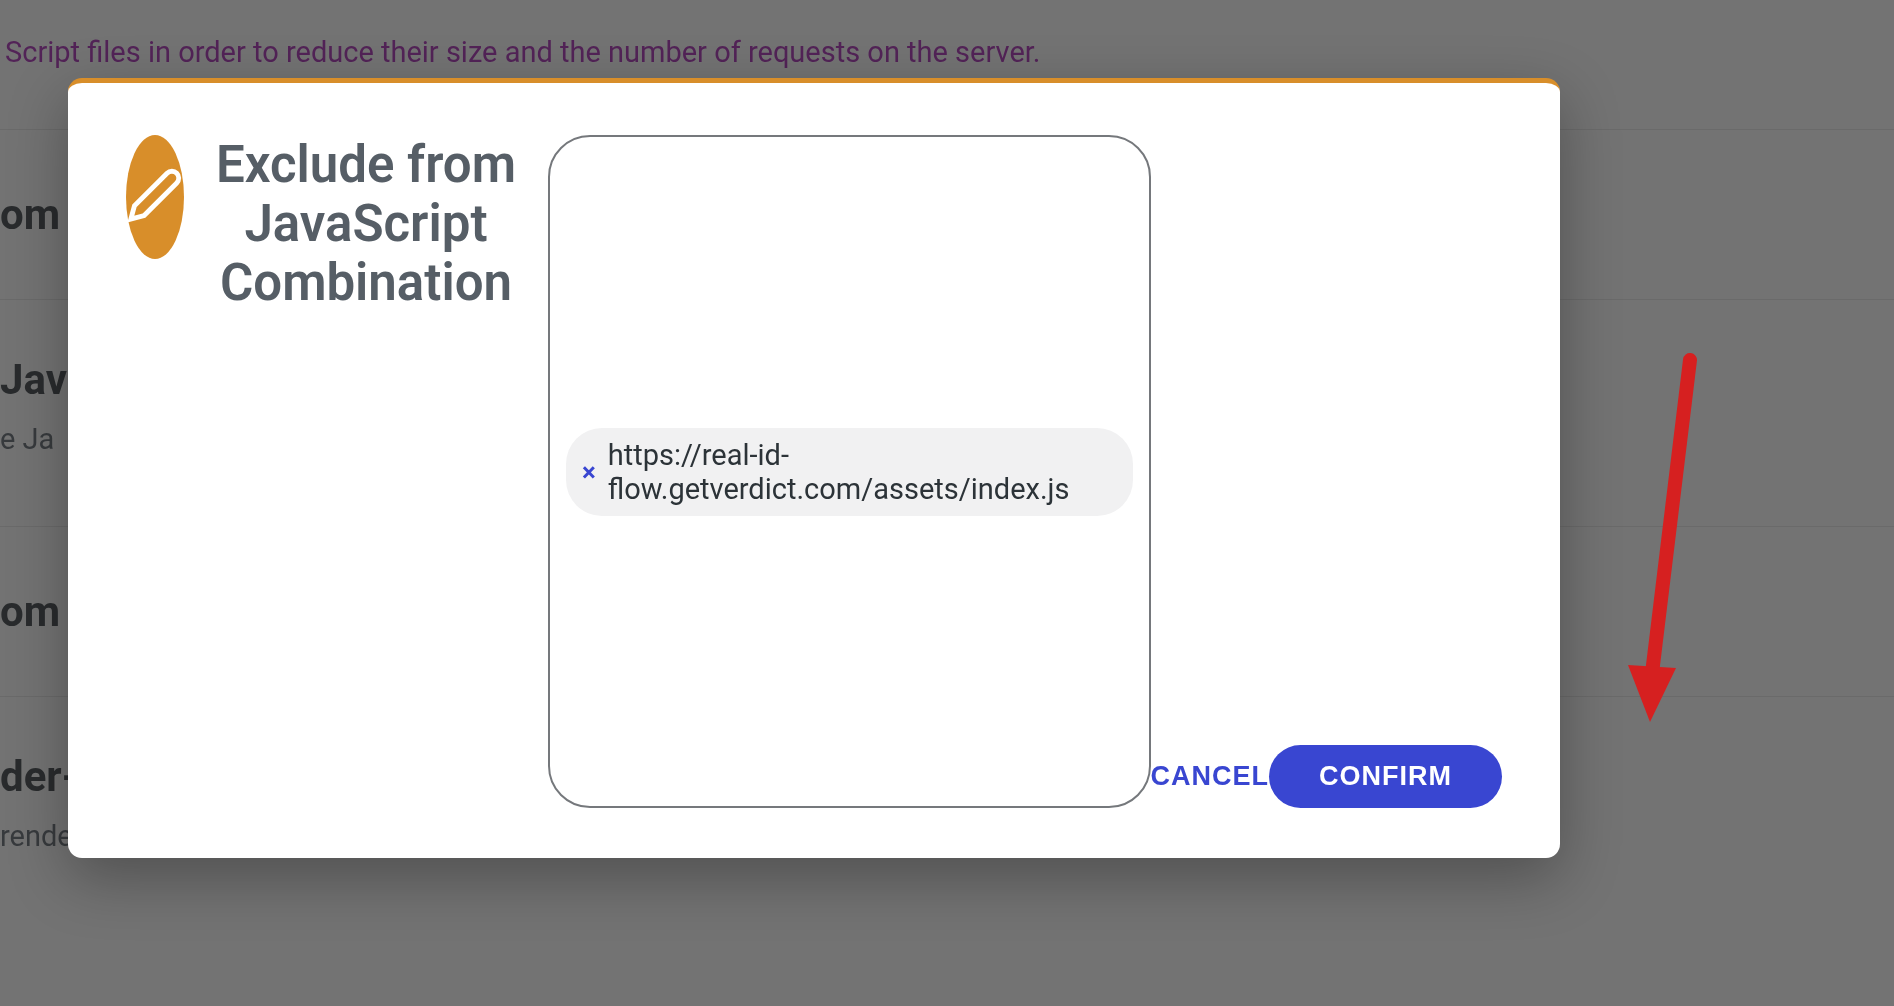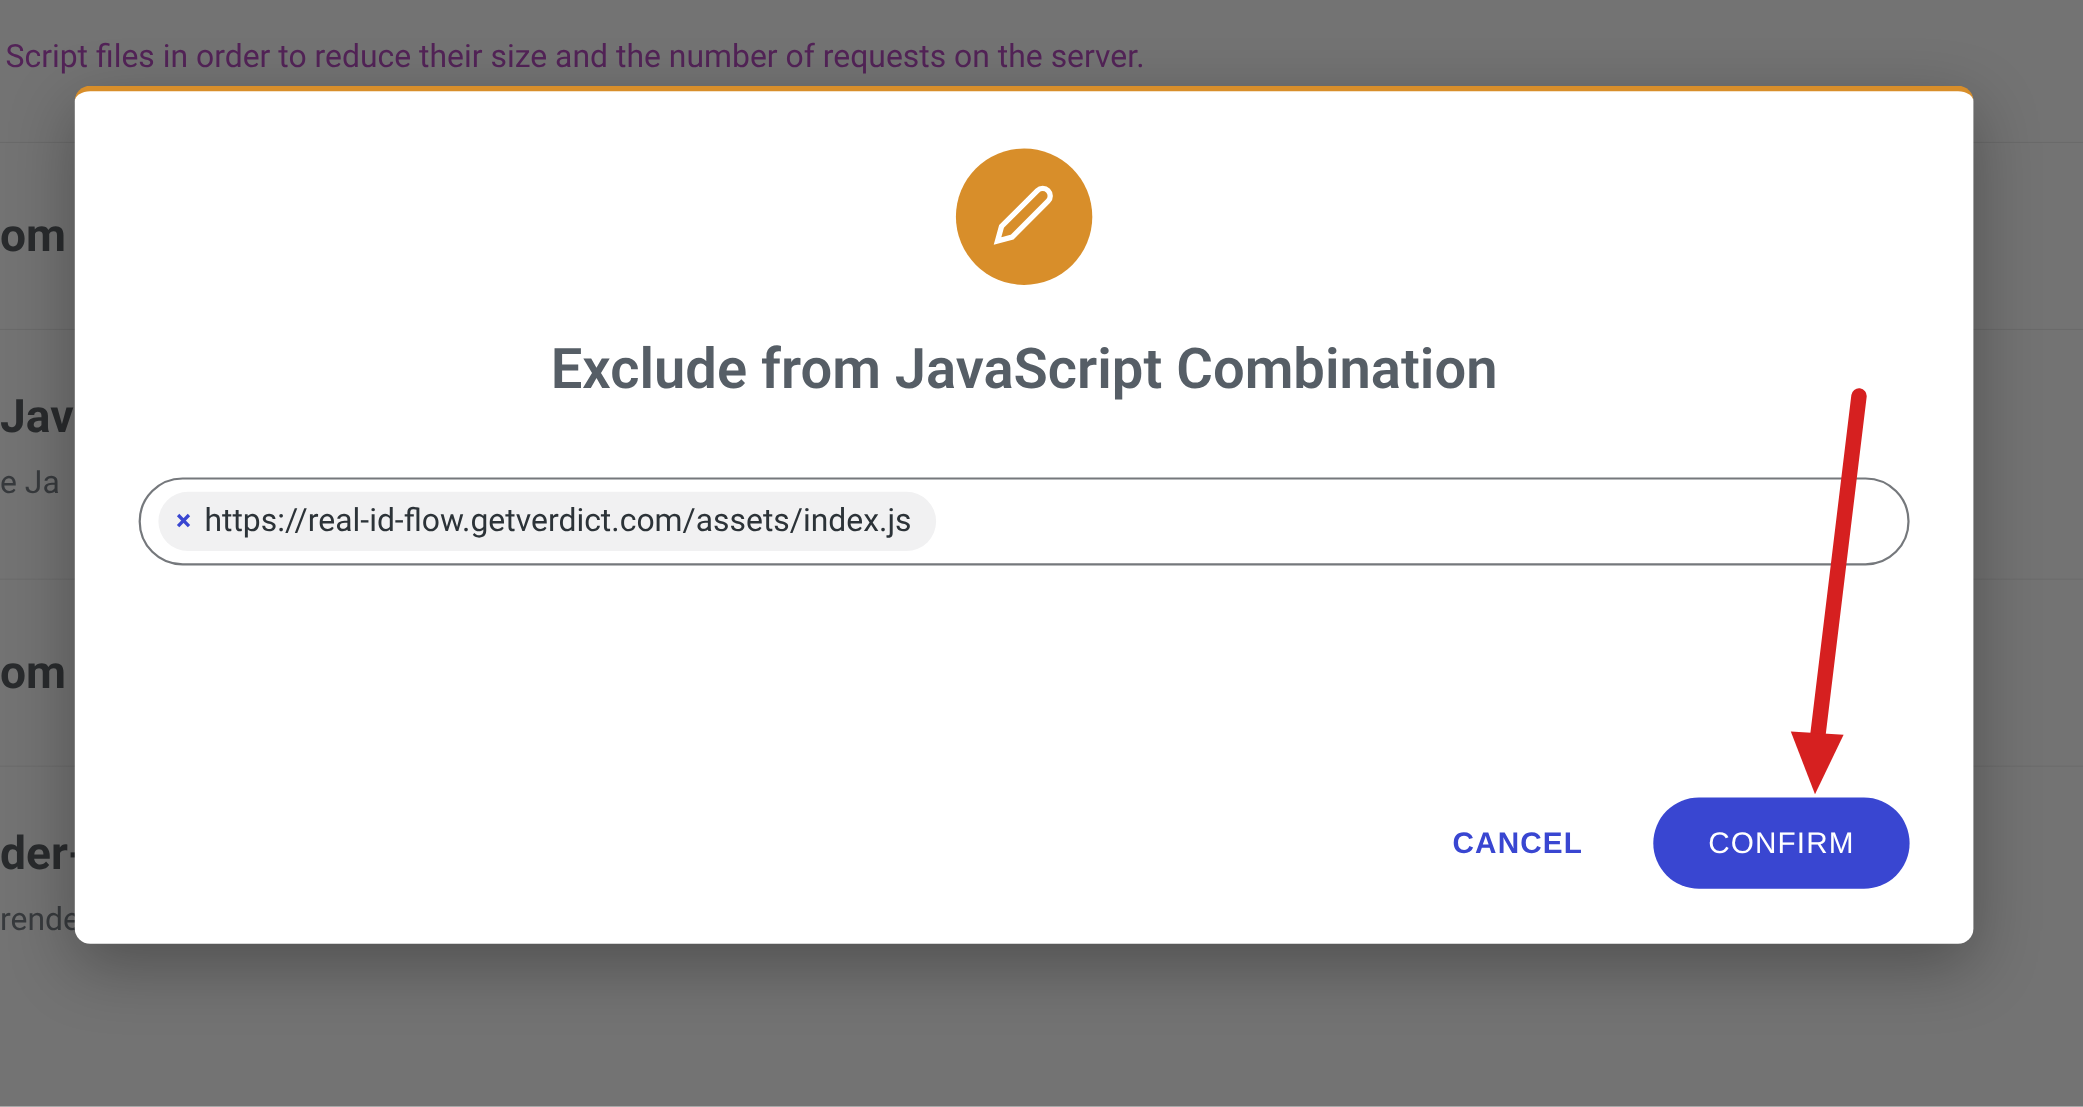--- a/index.html
+++ b/index.html
@@ -69,29 +69,29 @@
       inset: 0;
       background: rgba(40, 40, 40, 0.65);
       display: flex;
       align-items: flex-start;
       justify-content: center;
     }
     .modal {
       position: absolute;
       left: 68px;
       top: 78px;
-      width: 1726px;
+      width: 1492px;
       height: 780px;
       background: #fff;
       border-radius: 14px;
       border-top: 5px solid #d88e2a;
       box-shadow: 0 20px 60px rgba(0,0,0,0.3);
       padding: 52px 58px 50px 58px;
       display: flex;
-      flex-direction: column;
+      flex-direction: row;
     }
     .modal-icon-circle {
       width: 124px;
       height: 124px;
       border-radius: 50%;
       background: #d88e2a;
       display: flex;
       align-items: center;
       justify-content: center;
       margin: 0 auto 48px auto;
@@ -143,40 +143,39 @@
       line-height: 1;
     }
     .chip-text {
       font-size: 29px;
       color: #2c3338;
     }
     .modal-actions {
       display: flex;
       justify-content: flex-end;
       align-items: center;
-      gap: 64px;
       margin-top: auto;
     }
     .btn-cancel {
       background: transparent;
       border: none;
       color: #3946d1;
       font-size: 27px;
       font-weight: 700;
       letter-spacing: 1px;
       cursor: pointer;
     }
     .btn-confirm {
       background: #3946d1;
       border: none;
       color: #fff;
       font-size: 27px;
-      font-weight: 400;
+      font-weight: 700;
       letter-spacing: 1px;
-      padding: 26px 50px;
+      padding: 16px 50px;
       border-radius: 44px;
       cursor: pointer;
     }
     .annotation-arrow {
       position: absolute;
       left: 1580px;
       top: 350px;
       pointer-events: none;
     }
   </style>

